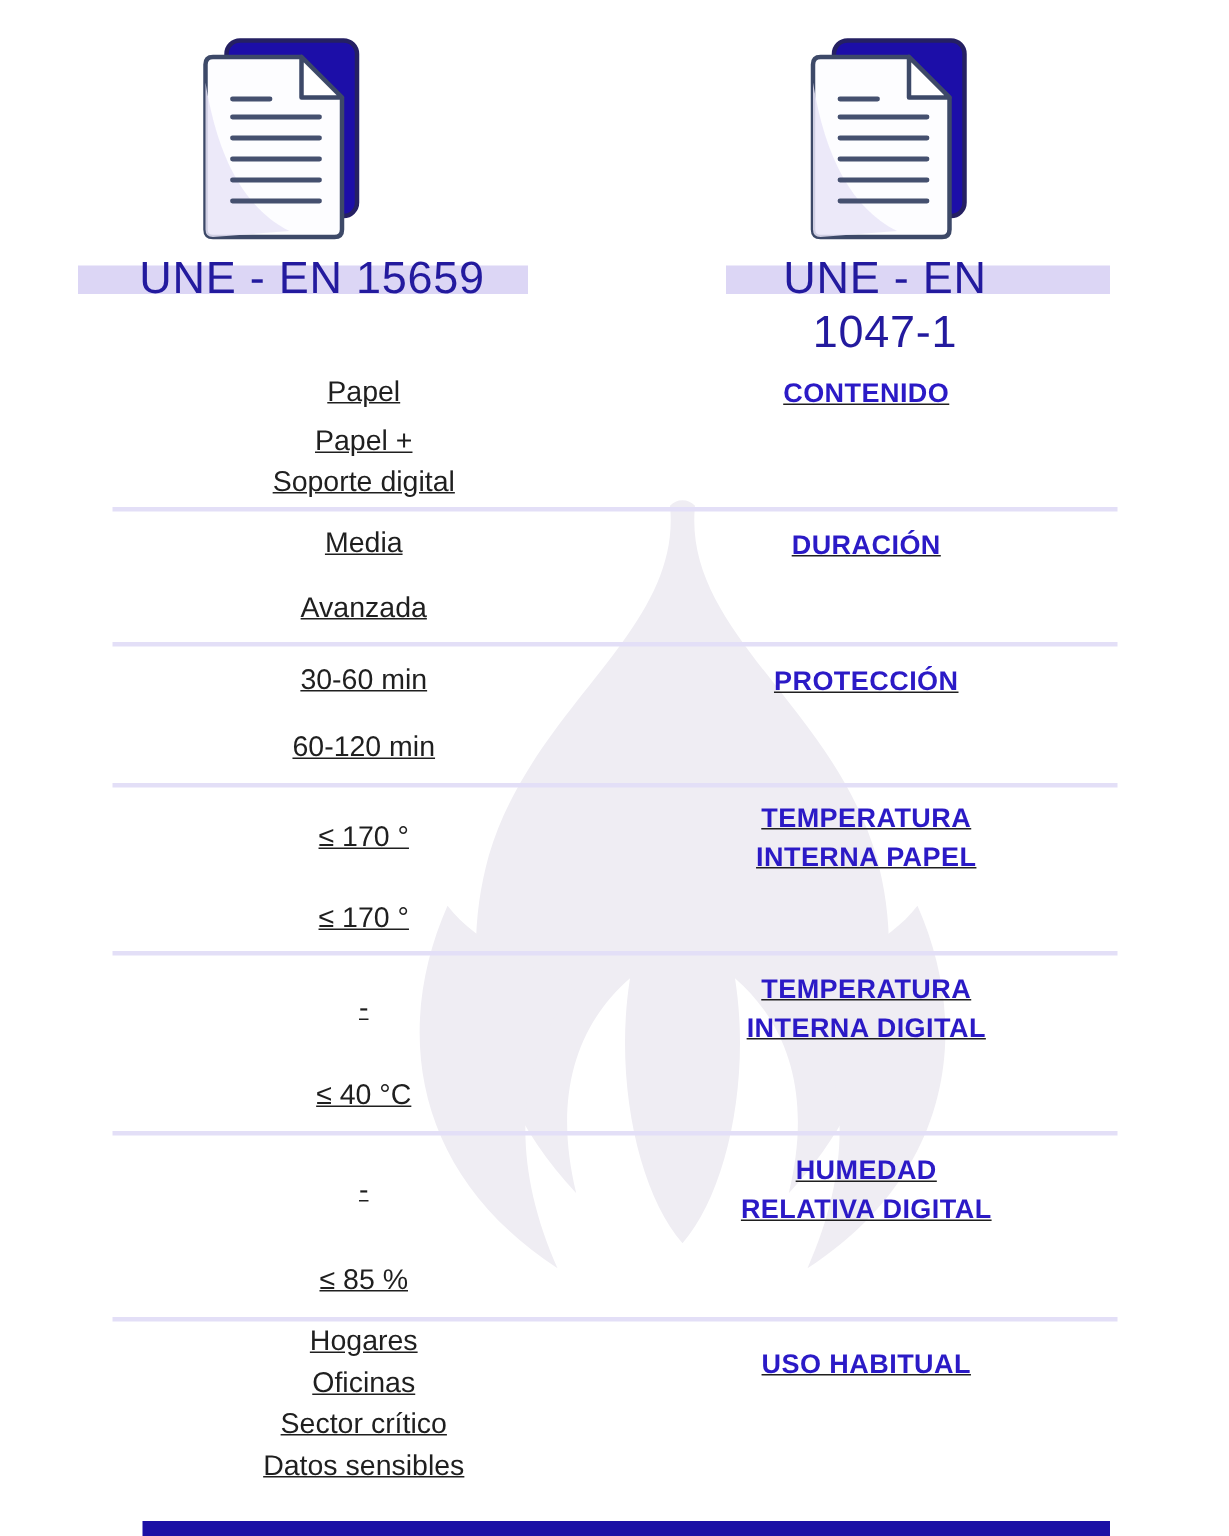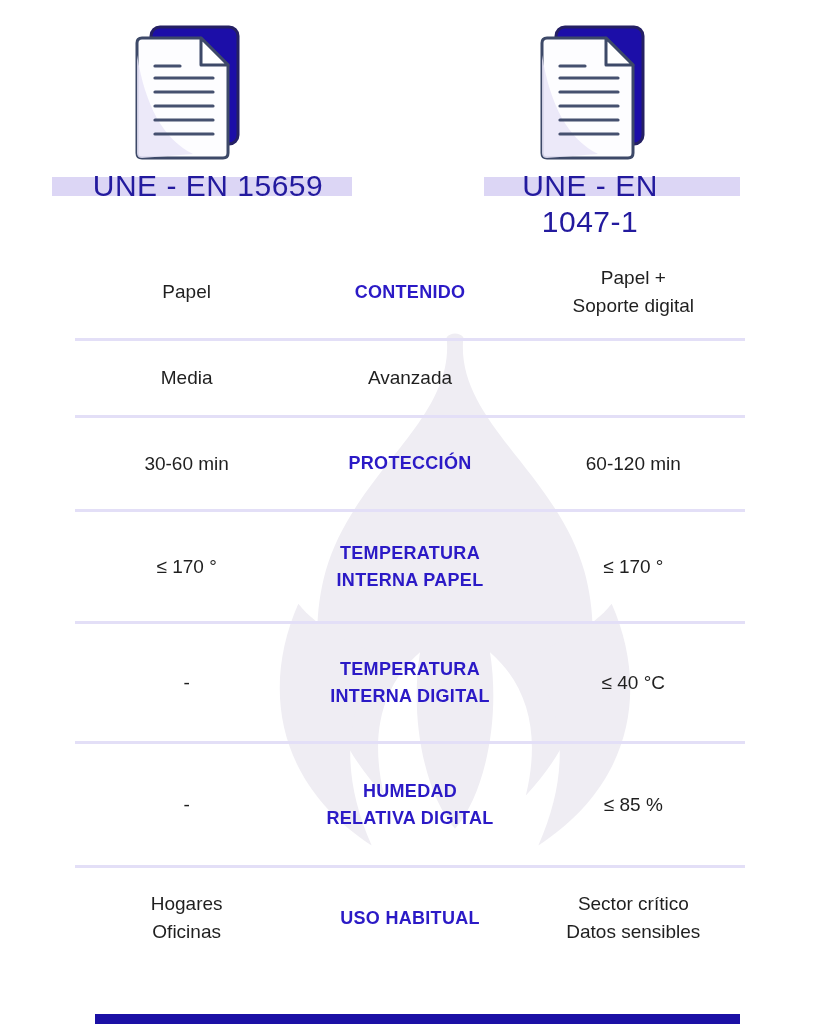--- a/index.html
+++ b/index.html
@@ -22,22 +22,23 @@
   .std-title{
     top:168px;height:36px;line-height:36px;z-index:2;text-align:center;
     font-size:30px;font-weight:500;color:var(--title_blue,#231a9e);
     letter-spacing:0.5px;
   }
   .std-title.left{left:52px;width:312px;}
   .std-title.right{left:484px;width:212px;}
   
   .table{left:75px;top:246px;width:670px;z-index:2;}
   .row{
-    display:grid;grid-template-columns:1fr 1fr 1fr;align-items:center;
+    display:grid;grid-template-columns:1fr 1fr;align-items:center;
     box-sizing:border-box;
+    text-decoration:underline;
   }
   .row.divided{border-bottom:3px solid var(--divider,#e3dff7);}
   .cell{
     text-align:center;white-space:pre-line;line-height:1.45;
     font-size:19px;color:var(--text,#1f1f1f);
   }
   .cell.label{
     font-weight:700;color:var(--label_blue,#2b1ac6);font-size:18px;
     letter-spacing:0.3px;
   }
@@ -114,22 +115,23 @@
 <div class="abs std-title left">UNE - EN 15659</div>
 <div class="abs std-title right">UNE - EN 1047-1</div>
 
 <div class="abs table">
   <div class="row divided" style="height:95px">
     <div class="cell">Papel</div>
     <div class="cell label">CONTENIDO</div>
     <div class="cell">Papel +
 Soporte digital</div>
   </div>
-  <div class="row divided" style="height:77px">
+  <div class="row divided" style="height:90px">
     <div class="cell">Media</div>
+    <div class="cell label">DURACIÓN</div>
     <div class="cell">Avanzada</div>
   </div>
   <div class="row divided" style="height:94px">
     <div class="cell">30-60 min</div>
     <div class="cell label">PROTECCIÓN</div>
     <div class="cell">60-120 min</div>
   </div>
   <div class="row divided" style="height:112px">
     <div class="cell">≤ 170 °</div>
     <div class="cell label">TEMPERATURA

